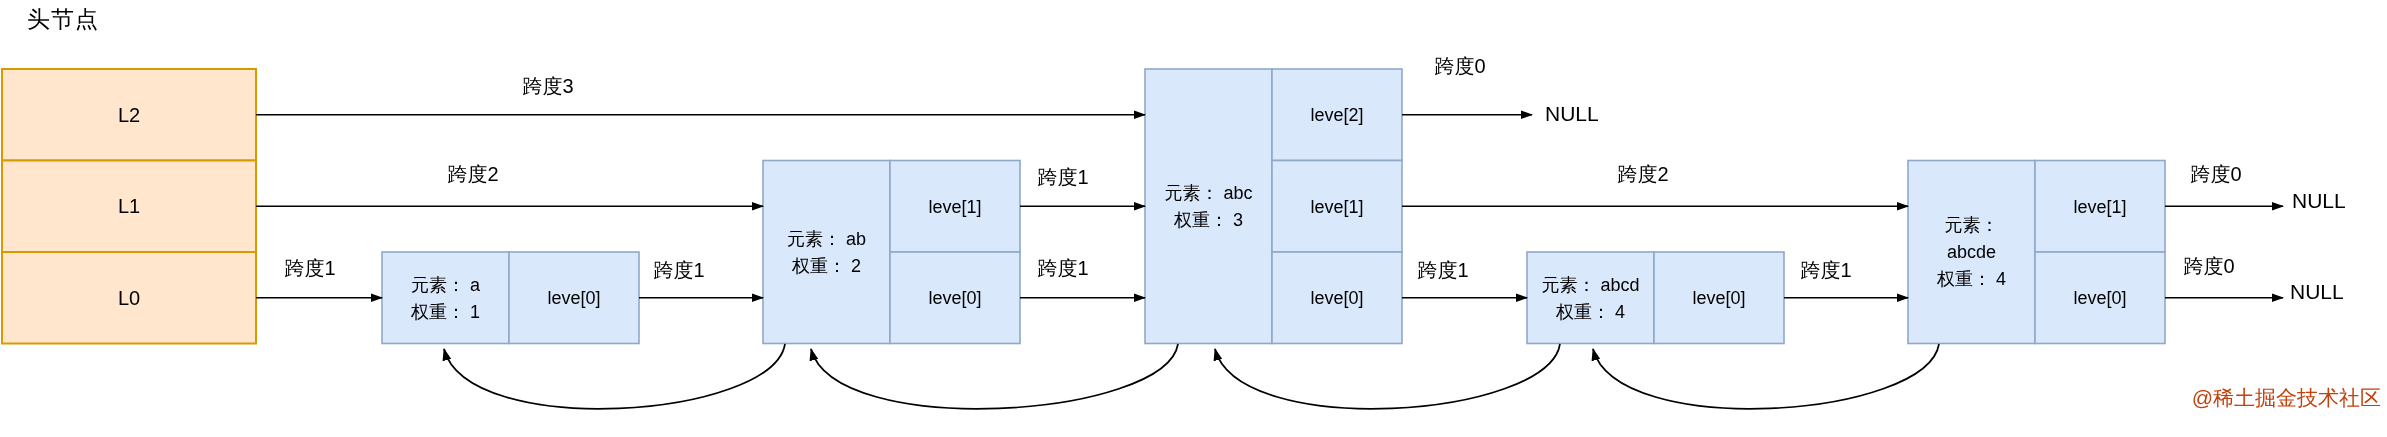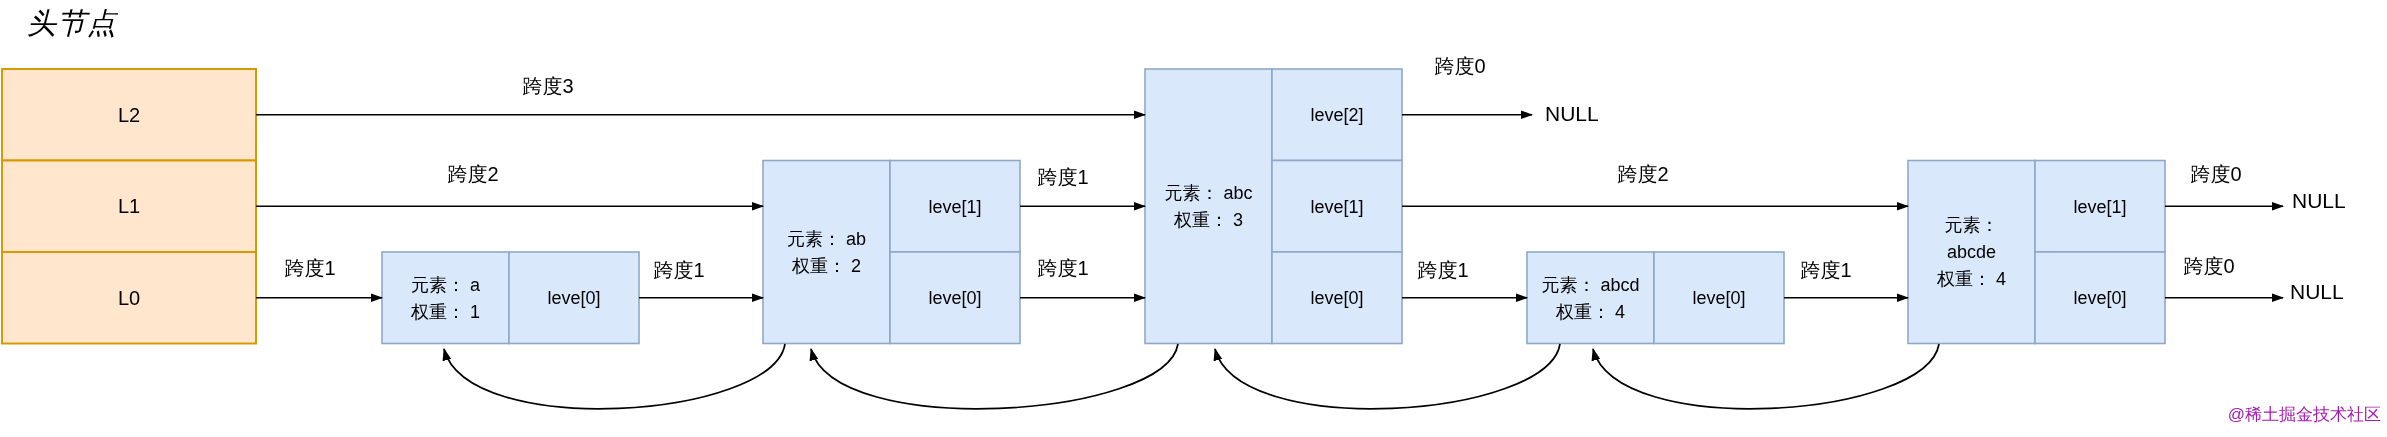--- a/index.html
+++ b/index.html
@@ -8,32 +8,31 @@
     width: 2387px;
     height: 437px;
     background: #ffffff;
     overflow: hidden;
     font-family: "Liberation Sans", "DejaVu Sans", sans-serif;
   }
   .title {
     position: absolute;
     left: 27px;
     top: 4px;
-    font-size: 29px;
+    font-size: 23px;
     font-weight: 500;
     color: #000000;
     letter-spacing: 1px;
-    font-style: italic;
   }
   .watermark {
     position: absolute;
     right: 6px;
-    bottom: 11px;
-    font-size: 17px;
-    color: #a21caf;
+    bottom: 25px;
+    font-size: 21px;
+    color: #c2410c;
   }
   svg { position: absolute; left: 0; top: 0; }
   text { user-select: none; }
 </style>
 </head>
 <body>
 
 <div class="stage">
   <div class="title">头节点</div>
   <svg id="diagram" width="2387" height="437" viewBox="0 0 2387 437" xmlns="http://www.w3.org/2000/svg">

